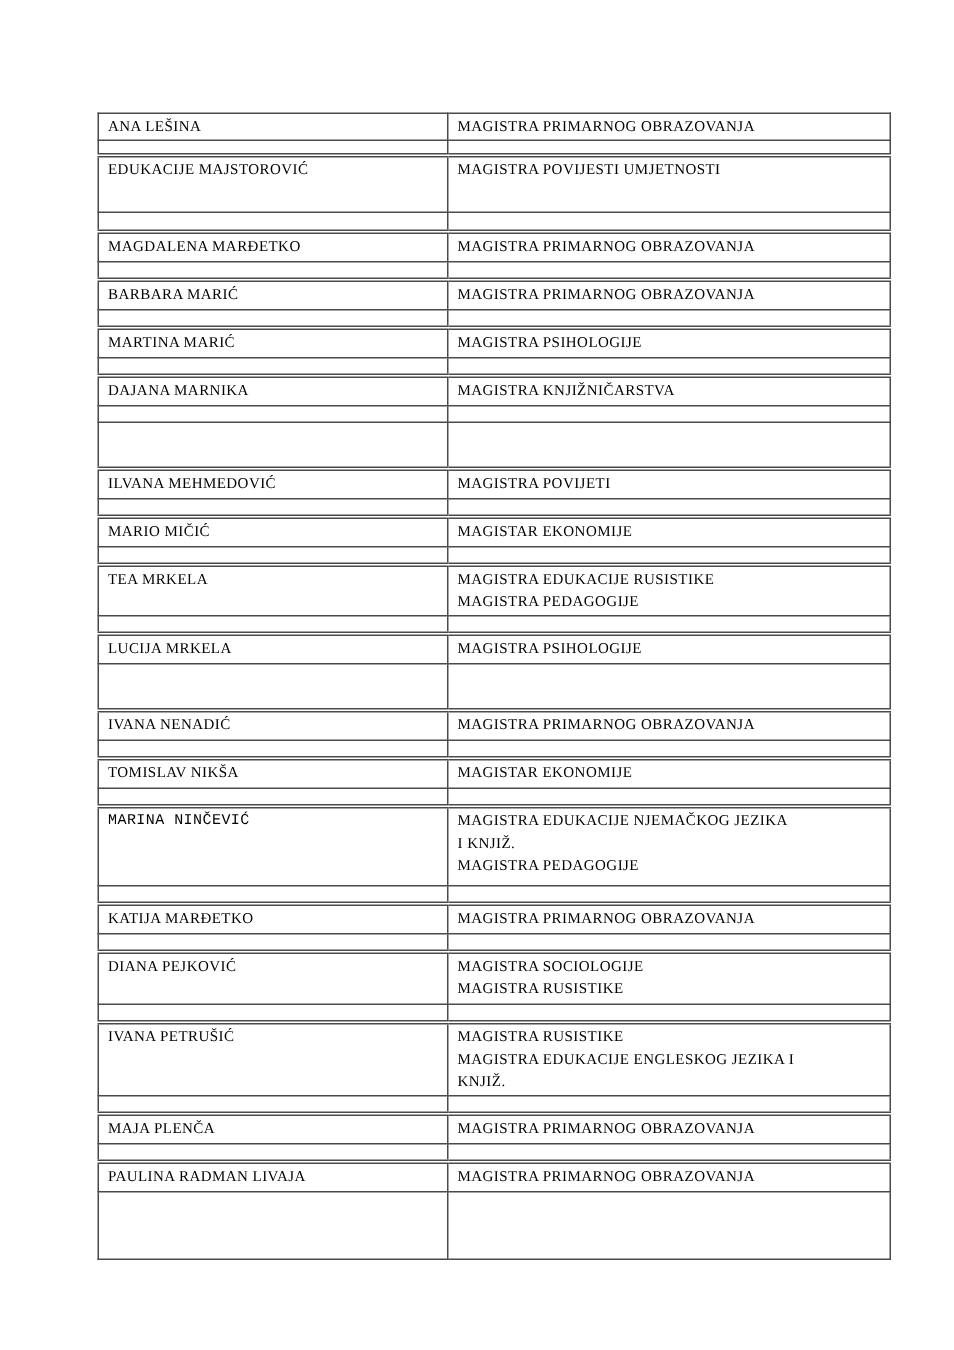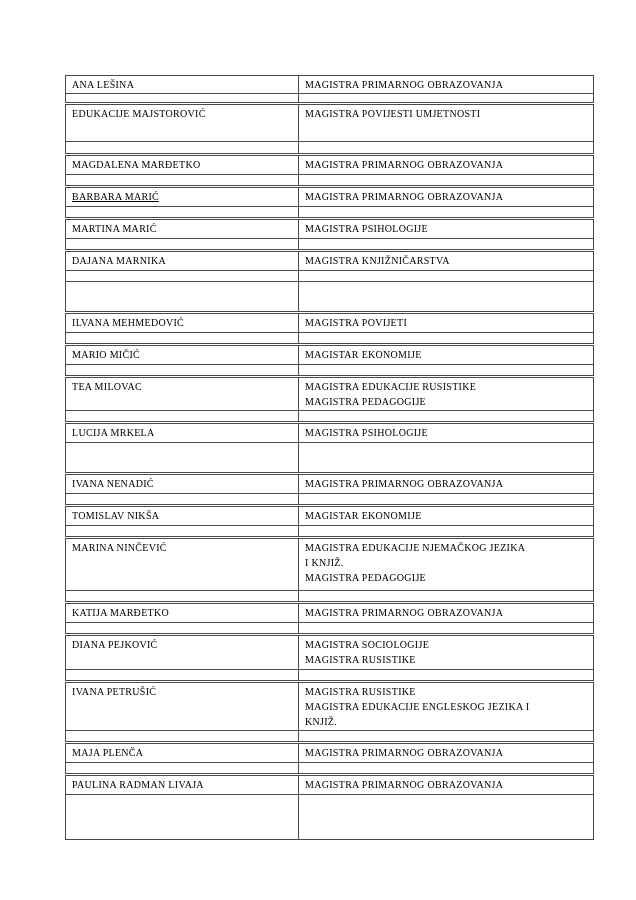--- a/index.html
+++ b/index.html
@@ -80,21 +80,21 @@
           </td>
           <td class="degree-cell">
             <div class="line">MAGISTRA PRIMARNOG OBRAZOVANJA</div>
           </td>
         </tr>
         <tr class="spacer">
           <td class="name-cell" style="height: 10px;"></td>
           <td class="degree-cell"></td>
         </tr>
         <tr class="entry">
-          <td class="name-cell" style="height: 16px; text-decoration: underline;">
+          <td class="name-cell" style="height: 16px;">
             <div class="line">BARBARA MARIĆ</div>
           </td>
           <td class="degree-cell">
             <div class="line">MAGISTRA PRIMARNOG OBRAZOVANJA</div>
           </td>
         </tr>
         <tr class="spacer">
           <td class="name-cell" style="height: 10px;"></td>
           <td class="degree-cell"></td>
         </tr>
@@ -145,21 +145,21 @@
           <td class="degree-cell">
             <div class="line">MAGISTAR EKONOMIJE</div>
           </td>
         </tr>
         <tr class="spacer">
           <td class="name-cell" style="height: 10px;"></td>
           <td class="degree-cell"></td>
         </tr>
         <tr class="entry">
           <td class="name-cell" style="height: 30px;">
-            <div class="line">TEA MILOVAC</div>
+            <div class="line">TEA MRKELA</div>
           </td>
           <td class="degree-cell">
             <div class="line">MAGISTRA EDUKACIJE RUSISTIKE</div>
             <div class="line">MAGISTRA PEDAGOGIJE</div>
           </td>
         </tr>
         <tr class="spacer">
           <td class="name-cell" style="height: 10px;"></td>
           <td class="degree-cell"></td>
         </tr>
@@ -193,21 +193,21 @@
           </td>
           <td class="degree-cell">
             <div class="line">MAGISTAR EKONOMIJE</div>
           </td>
         </tr>
         <tr class="spacer">
           <td class="name-cell" style="height: 10px;"></td>
           <td class="degree-cell"></td>
         </tr>
         <tr class="entry">
-          <td class="name-cell" style="height: 49px;">
+          <td class="name-cell" style="height: 49px; font-family: Liberation Mono, monospace;">
             <div class="line">MARINA NINČEVIĆ</div>
           </td>
           <td class="degree-cell">
             <div class="line">MAGISTRA EDUKACIJE NJEMAČKOG JEZIKA</div>
             <div class="line">I KNJIŽ.</div>
             <div class="line">MAGISTRA PEDAGOGIJE</div>
           </td>
         </tr>
         <tr class="spacer">
           <td class="name-cell" style="height: 10px;"></td>

